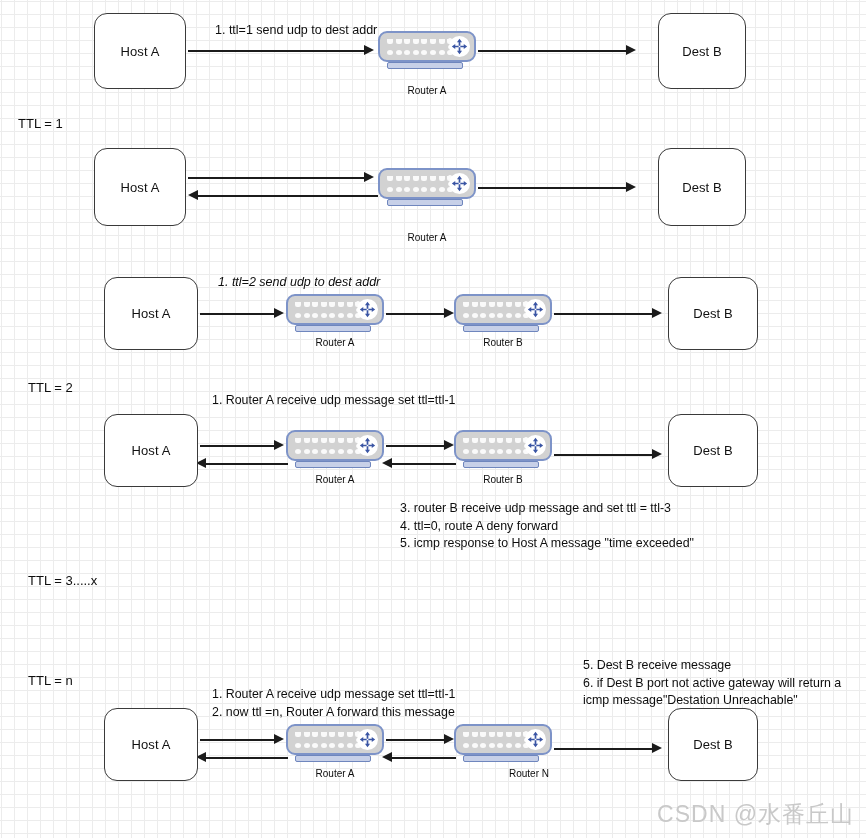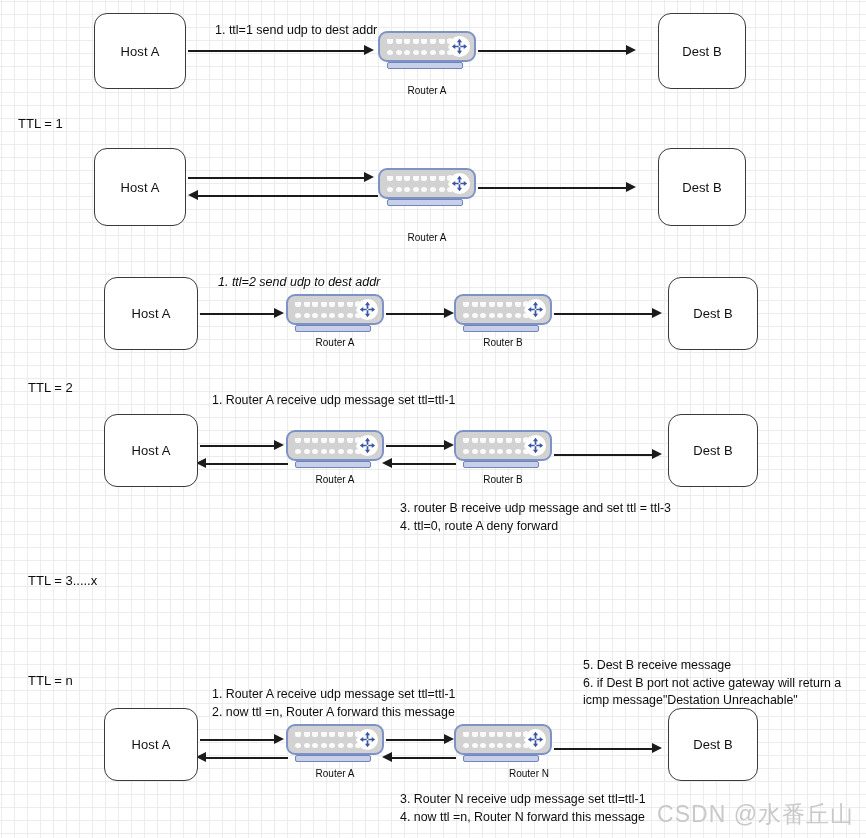--- a/index.html
+++ b/index.html
@@ -563,20 +563,21 @@
   <div class="node-box" style="left:668px; top:414px; width:90px; height:73px;">
     <span>Dest B</span>
   </div>
 
   <div class="caption" style="left:286px; top:474px; width:98px;">Router A</div>
   <div class="caption" style="left:454px; top:474px; width:98px;">Router B</div>
 
   <div class="noteblock" style="left:400px; top:500px;">
     <div>3. router B receive udp message and set ttl = ttl-3</div>
     <div>4. ttl=0, route A deny forward</div>
+    <div>5. icmp response to Host A message "time exceeded"</div>
   </div>
 
   <div class="ttl-label" style="left:28px; top:573px;">TTL = 3.....x</div>
 
   <div class="ttl-label" style="left:28px; top:673px;">TTL = n</div>
 
   <div class="noteblock" style="left:583px; top:657px;">
     <div>5. Dest B receive message</div>
     <div>6. if Dest B port not active gateway will return a</div>
     <div>icmp message"Destation Unreachable"</div>
@@ -696,20 +697,16 @@
     <div class="head"></div>
   </div>
 
   <div class="node-box" style="left:668px; top:708px; width:90px; height:73px;">
     <span>Dest B</span>
   </div>
 
   <div class="caption" style="left:286px; top:768px; width:98px;">Router A</div>
   <div class="caption" style="left:480px; top:768px; width:98px;">Router N</div>
 
-  <div class="noteblock" style="left:400px; top:791px;">
-    <div>3. Router N receive udp message set ttl=ttl-1</div>
-    <div>4. now ttl =n, Router N forward this message</div>
-  </div>
 
   <div class="watermark">CSDN @水番丘山</div>
 
 </div>
 
 </body></html>

